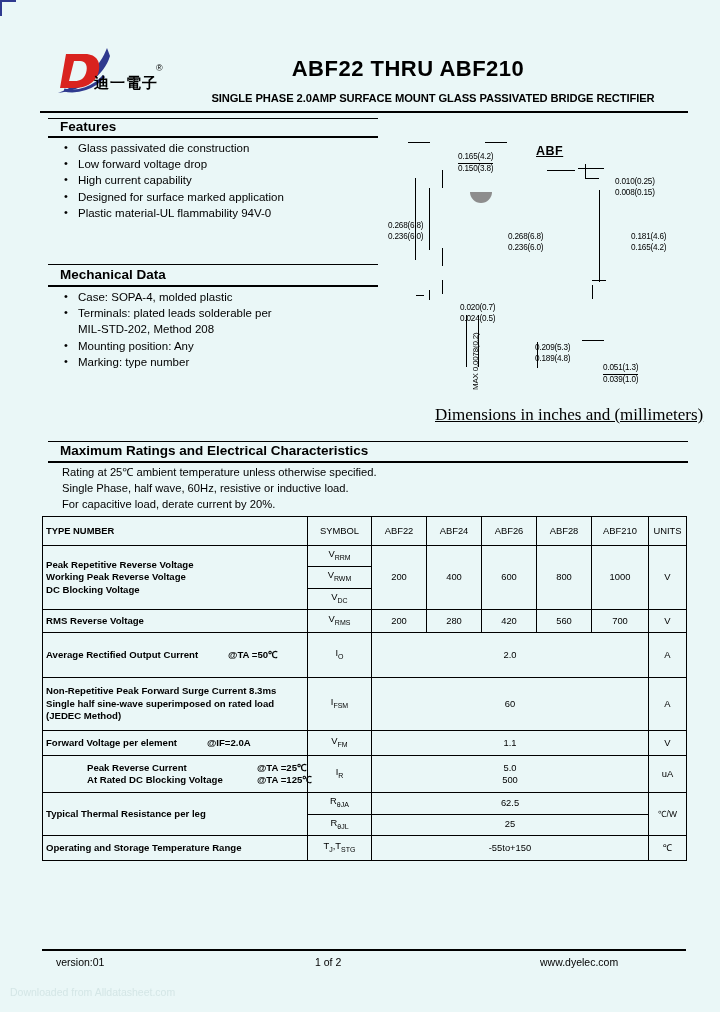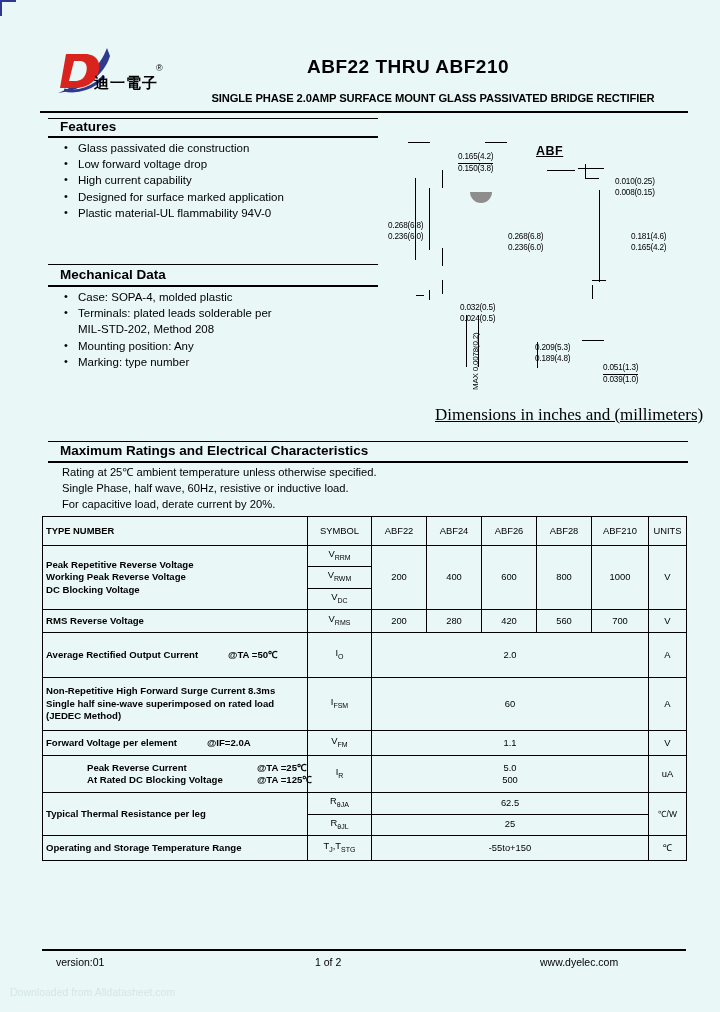--- a/index.html
+++ b/index.html
@@ -12,21 +12,21 @@
     position:relative;
   }
   .page{position:relative;width:720px;height:1012px;}
 
   
   .header{position:absolute;left:0;top:0;width:720px;height:70px;}
   .logo{position:absolute;left:50px;top:46px;width:150px;height:52px;}
   .logo svg{display:block;}
   .title{
     position:absolute;left:238px;top:56px;width:340px;
-    text-align:center;font-size:19px;font-weight:bold;letter-spacing:.5px;
+    text-align:center;font-size:22px;font-weight:bold;letter-spacing:.5px;
     font-family:"Liberation Sans", sans-serif;
   }
   .subtitle{
     position:absolute;left:178px;top:92px;width:510px;
     text-align:center;font-size:11.2px;font-weight:bold;letter-spacing:-0.1px;
   }
   .hrule{position:absolute;left:40px;top:111px;width:648px;height:2px;background:#000;}
 
   
   .sec-head{
@@ -205,21 +205,21 @@
     <span class="f">0.268(6.8)</span>
     <span class="f">0.236(6.0)</span>
   </div>
 
   <div class="dim" style="left:631px;top:232px;">
     <span class="f">0.181(4.6)</span>
     <span class="f">0.165(4.2)</span>
   </div>
 
   <div class="dim" style="left:460px;top:303px;">
-    <span class="f">0.032(0.5)</span>
+    <span class="f">0.020(0.7)</span>
     <span class="f">0.024(0.5)</span>
   </div>
 
   <div class="dimv" style="left:471px;top:390px;">MAX 0.0078(0.2)</div>
 
   <div class="dim" style="left:535px;top:343px;">
     <span class="f">0.209(5.3)</span>
     <span class="f">0.189(4.8)</span>
   </div>
 
@@ -310,21 +310,21 @@
       </td>
       <td class="c sym thick-l thick-r thick-t thick-b">
         <span>I</span><sub>O</sub>
       </td>
       <td colspan="5" class="c val thick-t thick-b">2.0</td>
       <td class="c val thick-l thick-r thick-t thick-b">A</td>
     </tr>
 
     <tr>
       <td class="l thick-l thick-b" style="height:48px;">
-        <div class="desc">Non-Repetitive High Forward Surge Current 8.3ms</div>
+        <div class="desc">Non-Repetitive Peak Forward Surge Current 8.3ms</div>
         <div class="desc">Single half sine-wave superimposed on rated load</div>
         <div class="desc">(JEDEC Method)</div>
       </td>
       <td class="c sym thick-l thick-r thick-b">
         <span>I</span><sub>FSM</sub>
       </td>
       <td colspan="5" class="c val thick-b">60</td>
       <td class="c val thick-l thick-r thick-b">A</td>
     </tr>
 

